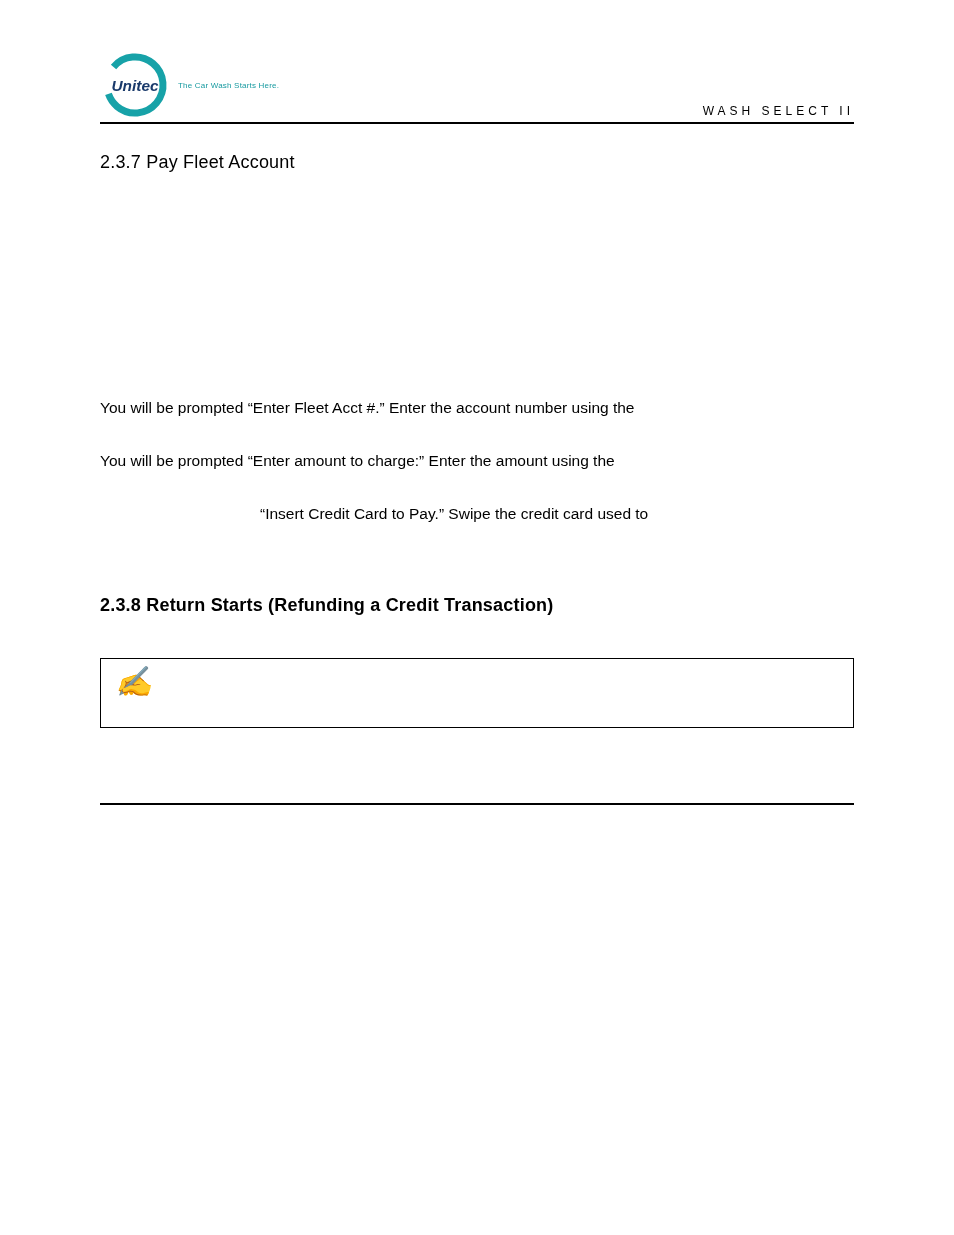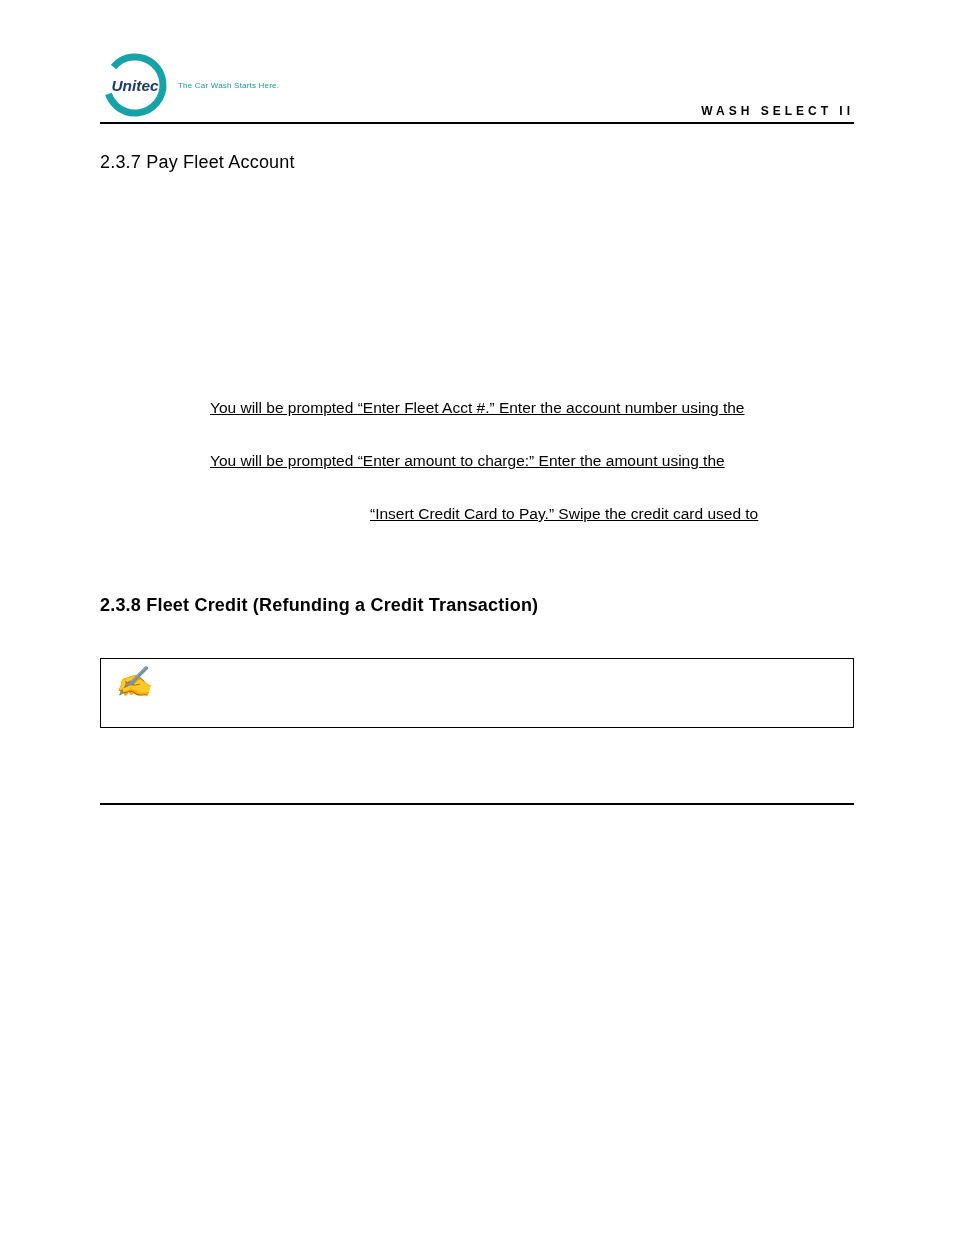--- a/index.html
+++ b/index.html
@@ -2,24 +2,24 @@
 <html><head>
 <meta charset="utf-8">
 <style>
   * { box-sizing: border-box; margin: 0; padding: 0; }
   html, body { width: 954px; height: 1235px; background: #fff; font-family: Arial, Helvetica, sans-serif; color: #000; }
   .page { position: relative; width: 954px; height: 895px; padding: 50px 100px 60px 100px; }
   .header-row { display: flex; align-items: flex-end; justify-content: space-between; }
   .logo-cluster { display: flex; align-items: center; gap: 8px; }
   .logo-svg { width: 70px; height: 70px; display: block; }
   .tagline { font-size: 8px; color: #179aa0; letter-spacing: 0.2px; text-align: right; }
-  .product-name { font-size: 12px; font-weight: bold; letter-spacing: 4px; padding-bottom: 2px; }
+  .product-name { font-size: 12px; font-weight: normal; letter-spacing: 4px; padding-bottom: 2px; }
   .top-rule { border: 0; border-top: 2px solid #000; margin-top: 2px; }
   .section-heading { font-size: 18px; font-weight: 400; font-family: Arial, Helvetica, sans-serif; margin-top: 28px; letter-spacing: 0.2px; }
-  .body-block { margin-left: 110px; margin-right: 0; text-decoration: underline; }
+  .body-block { margin-right: 0; }
   .para { font-size: 15.5px; line-height: 1.35; text-align: justify; margin-top: 0; }
   .gap-large { margin-top: 225px; }
   .gap-med { margin-top: 32px; }
   .para-indent { margin-left: 160px; }
   .section-heading-2 { font-size: 18px; font-weight: 900; margin-top: 70px; }
   .para-right-frag { font-size: 15.5px; text-align: right; margin-top: 18px; }
   .note-box { border: 1.5px solid #000; margin-top: 42px; padding: 8px 14px 30px 14px; min-height: 70px; }
   .note-icon-wrap { display: flex; align-items: flex-start; }
   .note-icon { font-size: 30px; font-style: italic; line-height: 1; }
   .bottom-rule { position: absolute; left: 100px; right: 100px; bottom: 90px; border: 0; border-top: 2px solid #000; }
@@ -42,21 +42,21 @@
   <hr class="top-rule">
 
   <h2 class="section-heading">2.3.7 Pay Fleet Account</h2>
 
   <div class="body-block">
     <p class="para gap-large">You will be prompted “Enter Fleet Acct #.” Enter the account number using the</p>
     <p class="para gap-med">You will be prompted “Enter amount to charge:” Enter the amount using the</p>
     <p class="para gap-med para-indent">“Insert Credit Card to Pay.” Swipe the credit card used to</p>
   </div>
 
-  <h2 class="section-heading section-heading-2">2.3.8 Fleet Credit (Refunding a Credit Transaction)</h2>
+  <h2 class="section-heading section-heading-2">2.3.8 Return Starts (Refunding a Credit Transaction)</h2>
 
 
   <div class="note-box">
     <div class="note-icon-wrap">
       <span class="note-icon">✍</span>
     </div>
   </div>
 
   <hr class="bottom-rule">
 

